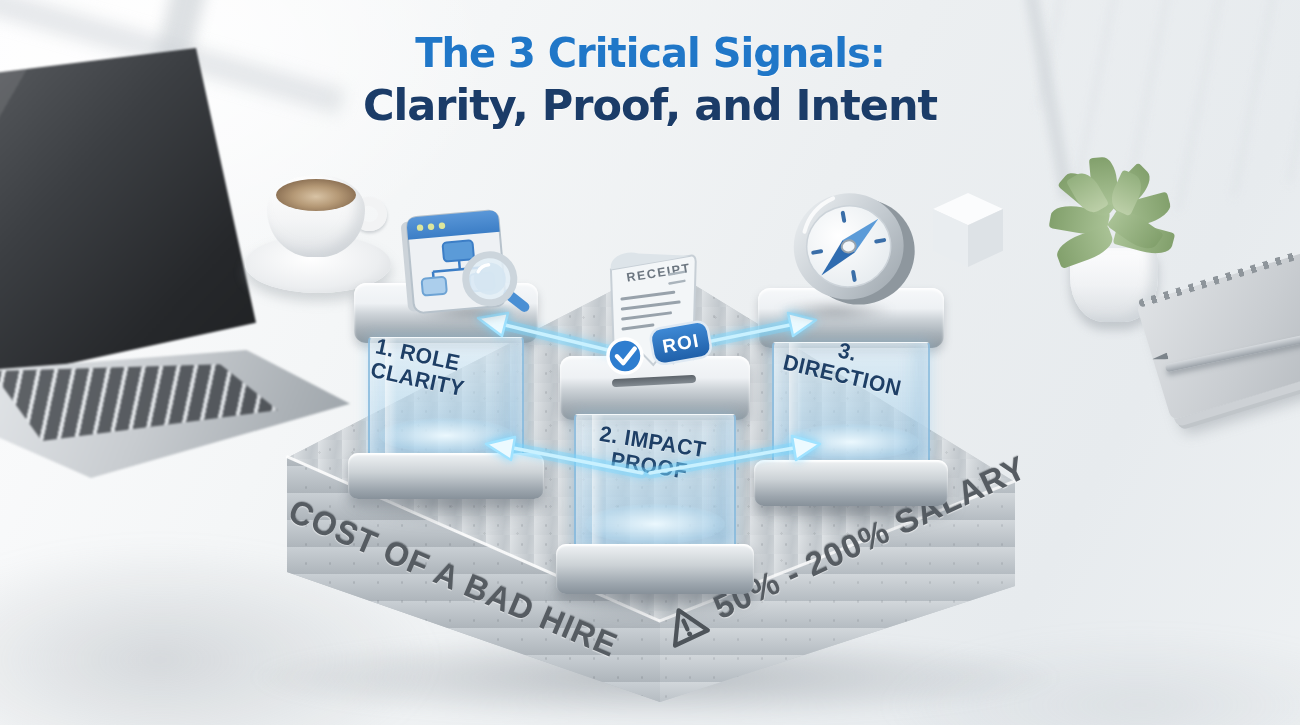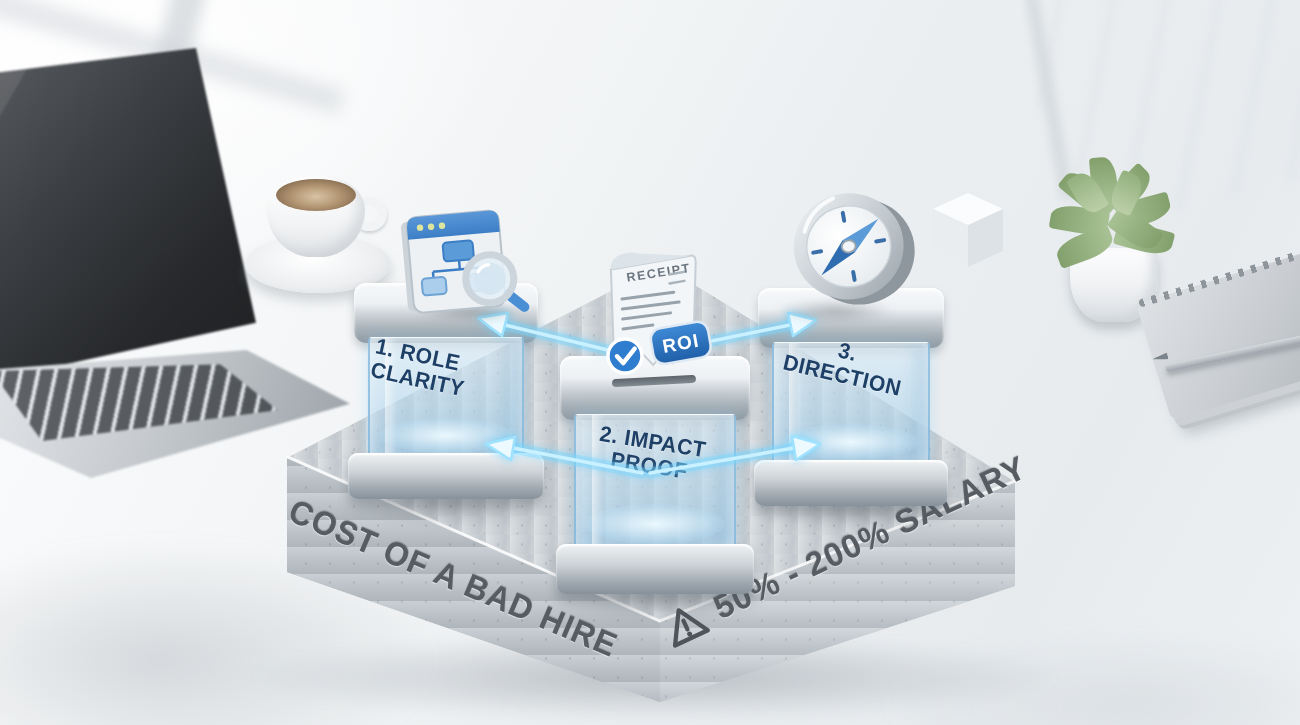--- a/index.html
+++ b/index.html
@@ -162,20 +162,24 @@
 <div class="scene">
 
   <div class="abs window-light"></div>
   <div class="abs window-frame"></div>
   <div class="abs window-beam"></div>
   <div class="abs chair-blur"></div>
   <div class="abs chair-edge"></div>
   <div class="abs desk-shade-bl"></div>
   <div class="abs desk-shade-b"></div>
 
+  <div class="abs title">
+    <span class="title-line1">The 3 Critical Signals:</span>
+    <span class="title-line2">Clarity, Proof, and Intent</span>
+  </div>
 
   <div class="abs laptop">
     <div class="abs laptop-screen"></div>
     <div class="abs laptop-base"></div>
     <div class="abs laptop-keys"></div>
   </div>
 
   <div class="abs coffee">
     <div class="abs saucer"></div>
     <div class="abs cup-handle"></div>

